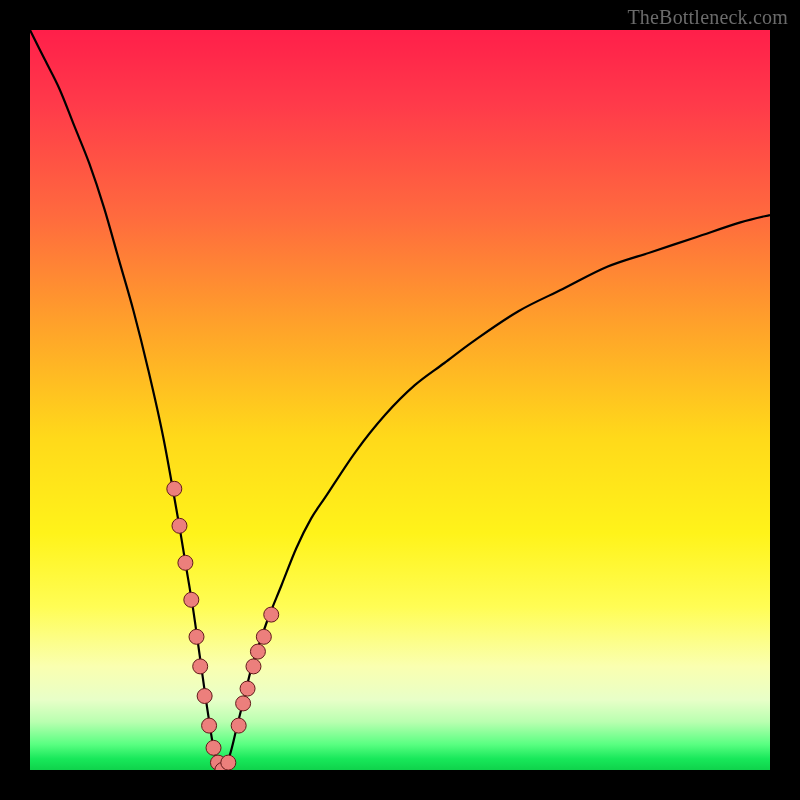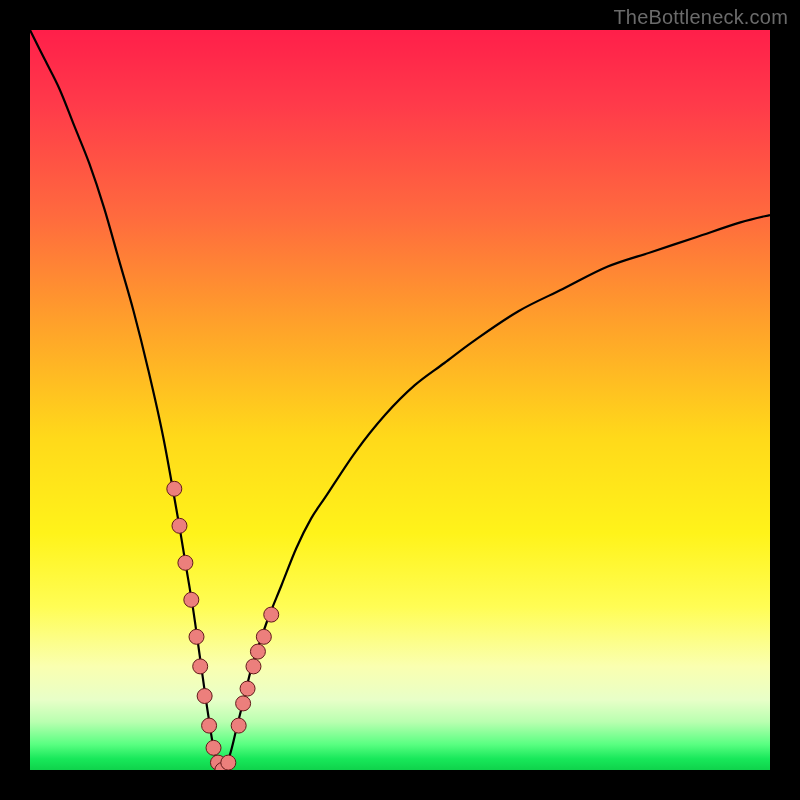--- a/index.html
+++ b/index.html
@@ -42,20 +42,21 @@
     height: 740px;
   }
   .watermark {
     position: absolute;
     top: 6px;
     right: 12px;
     color: #6b6b6b;
     font-size: 20px;
     font-weight: 500;
     letter-spacing: 0.2px;
+    font-family: Liberation Serif, serif;
   }
 </style>
 </head>
 <body>
 
 <div class="frame">
   <div class="plot">
     <svg class="gradient" viewBox="0 0 740 740" preserveAspectRatio="none">
       <defs>
         <linearGradient id="bg" x1="0" y1="0" x2="0" y2="1">

